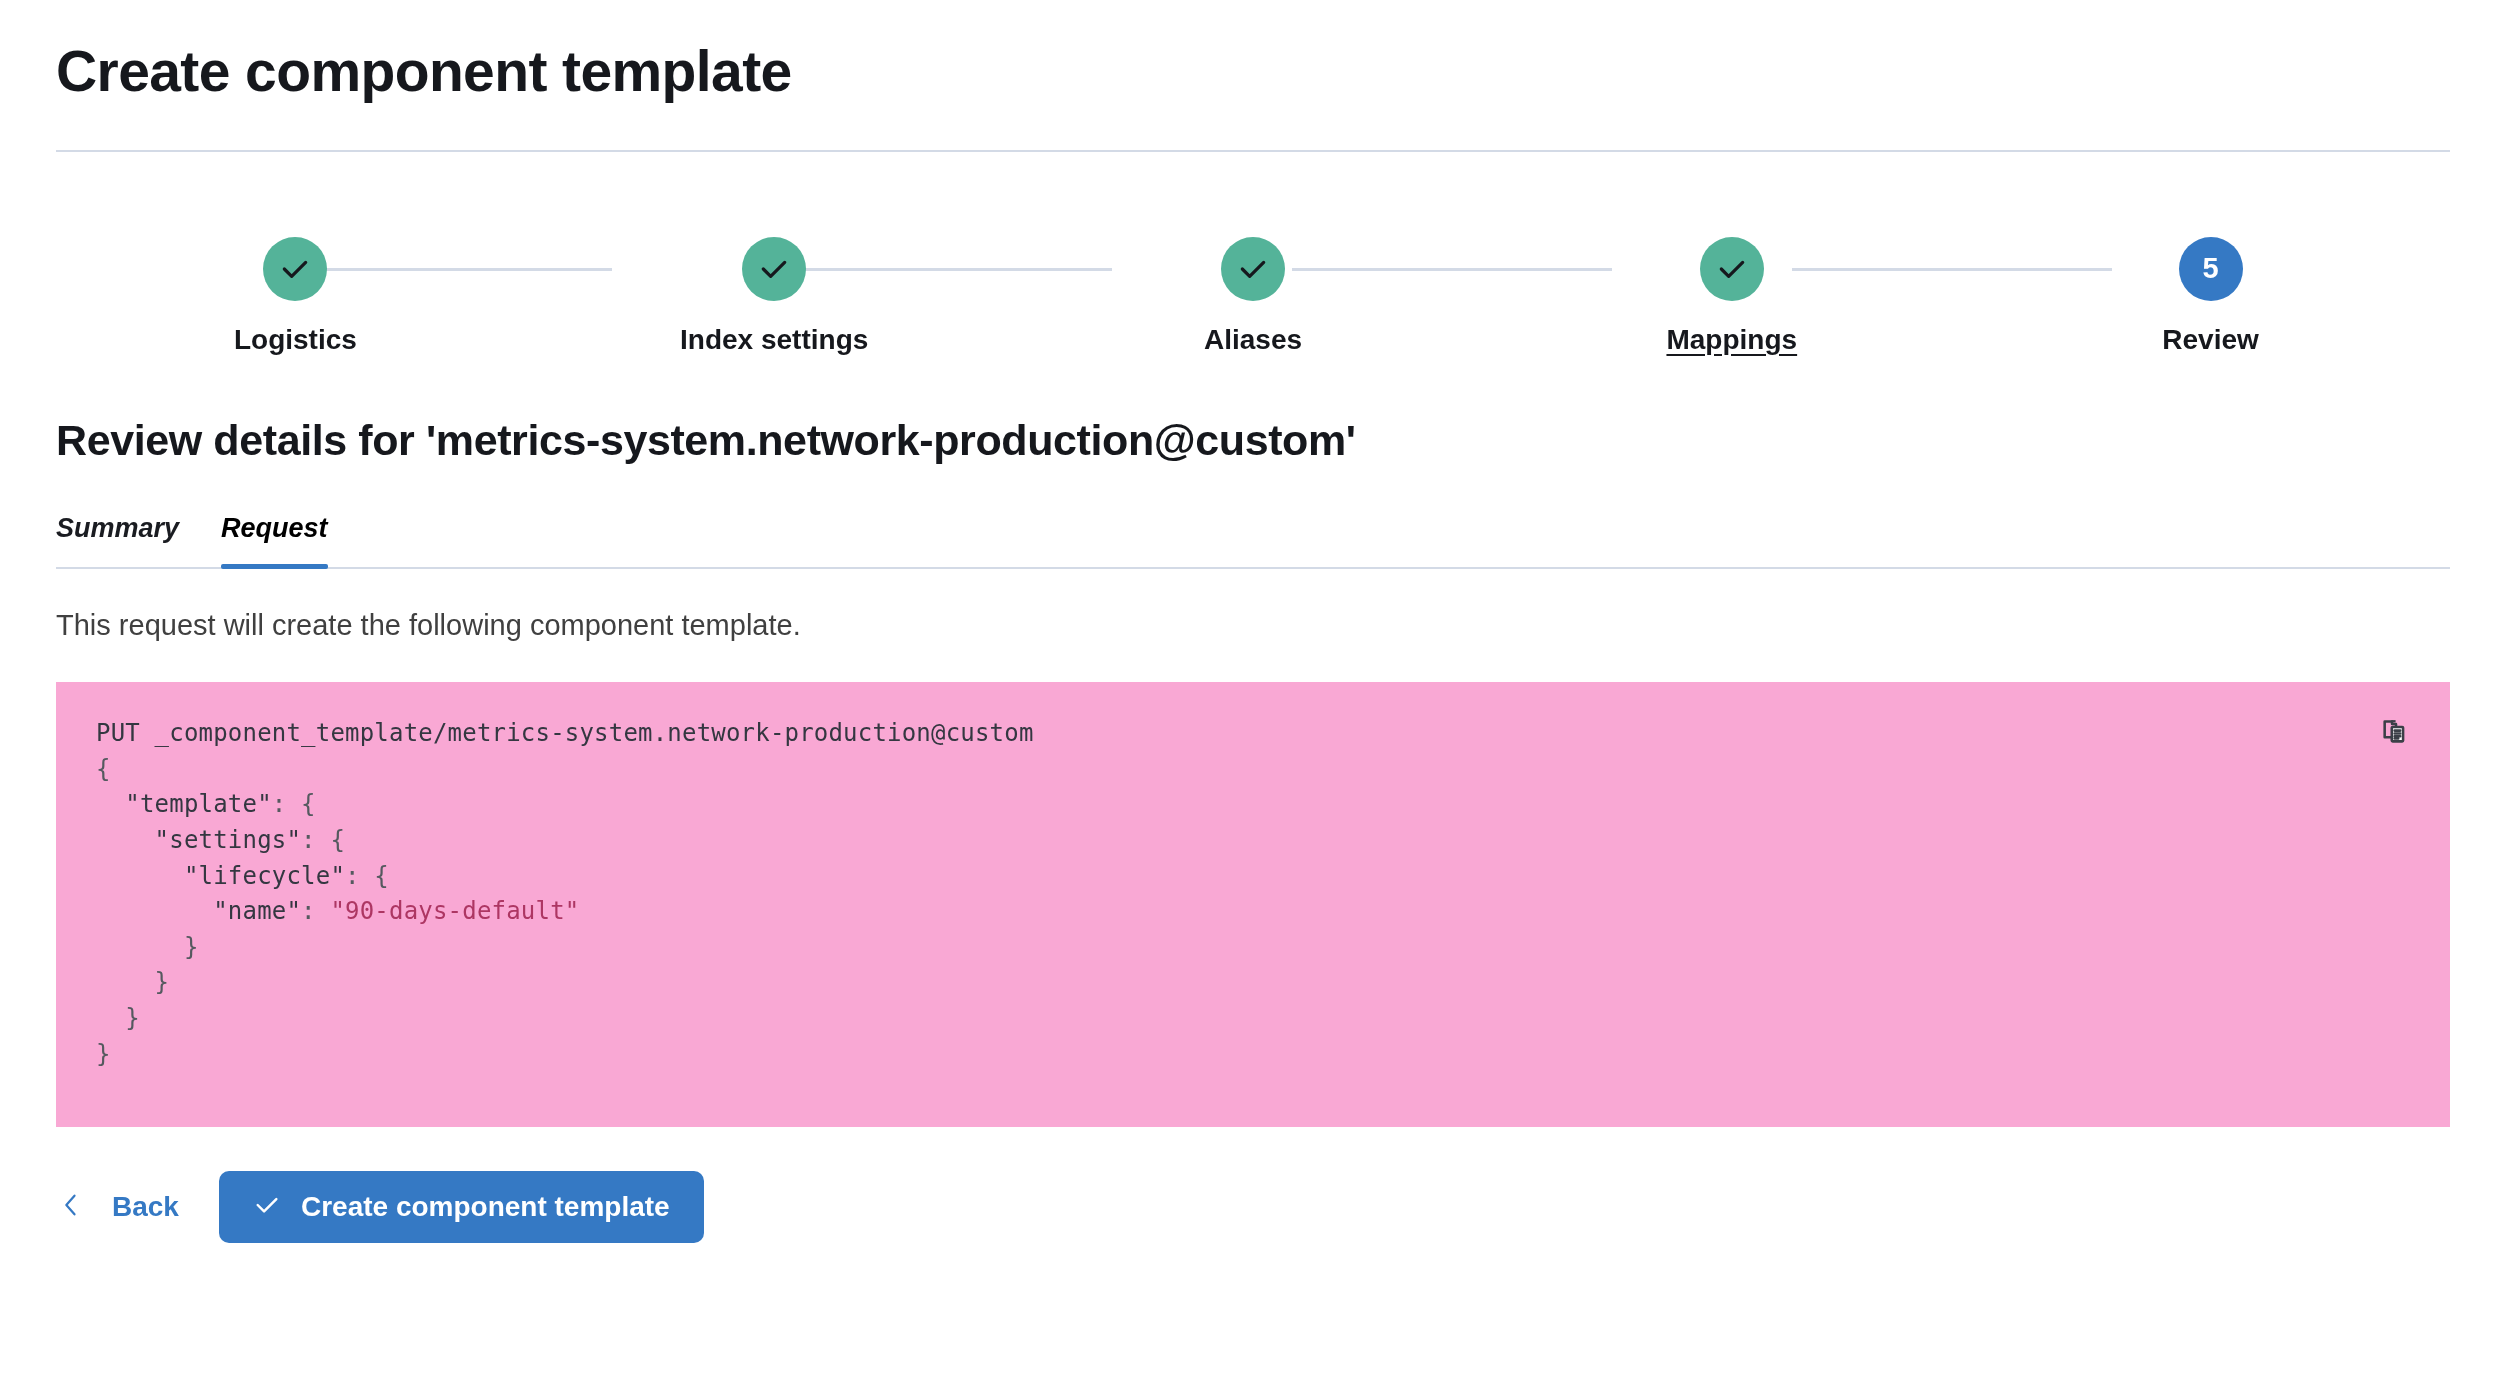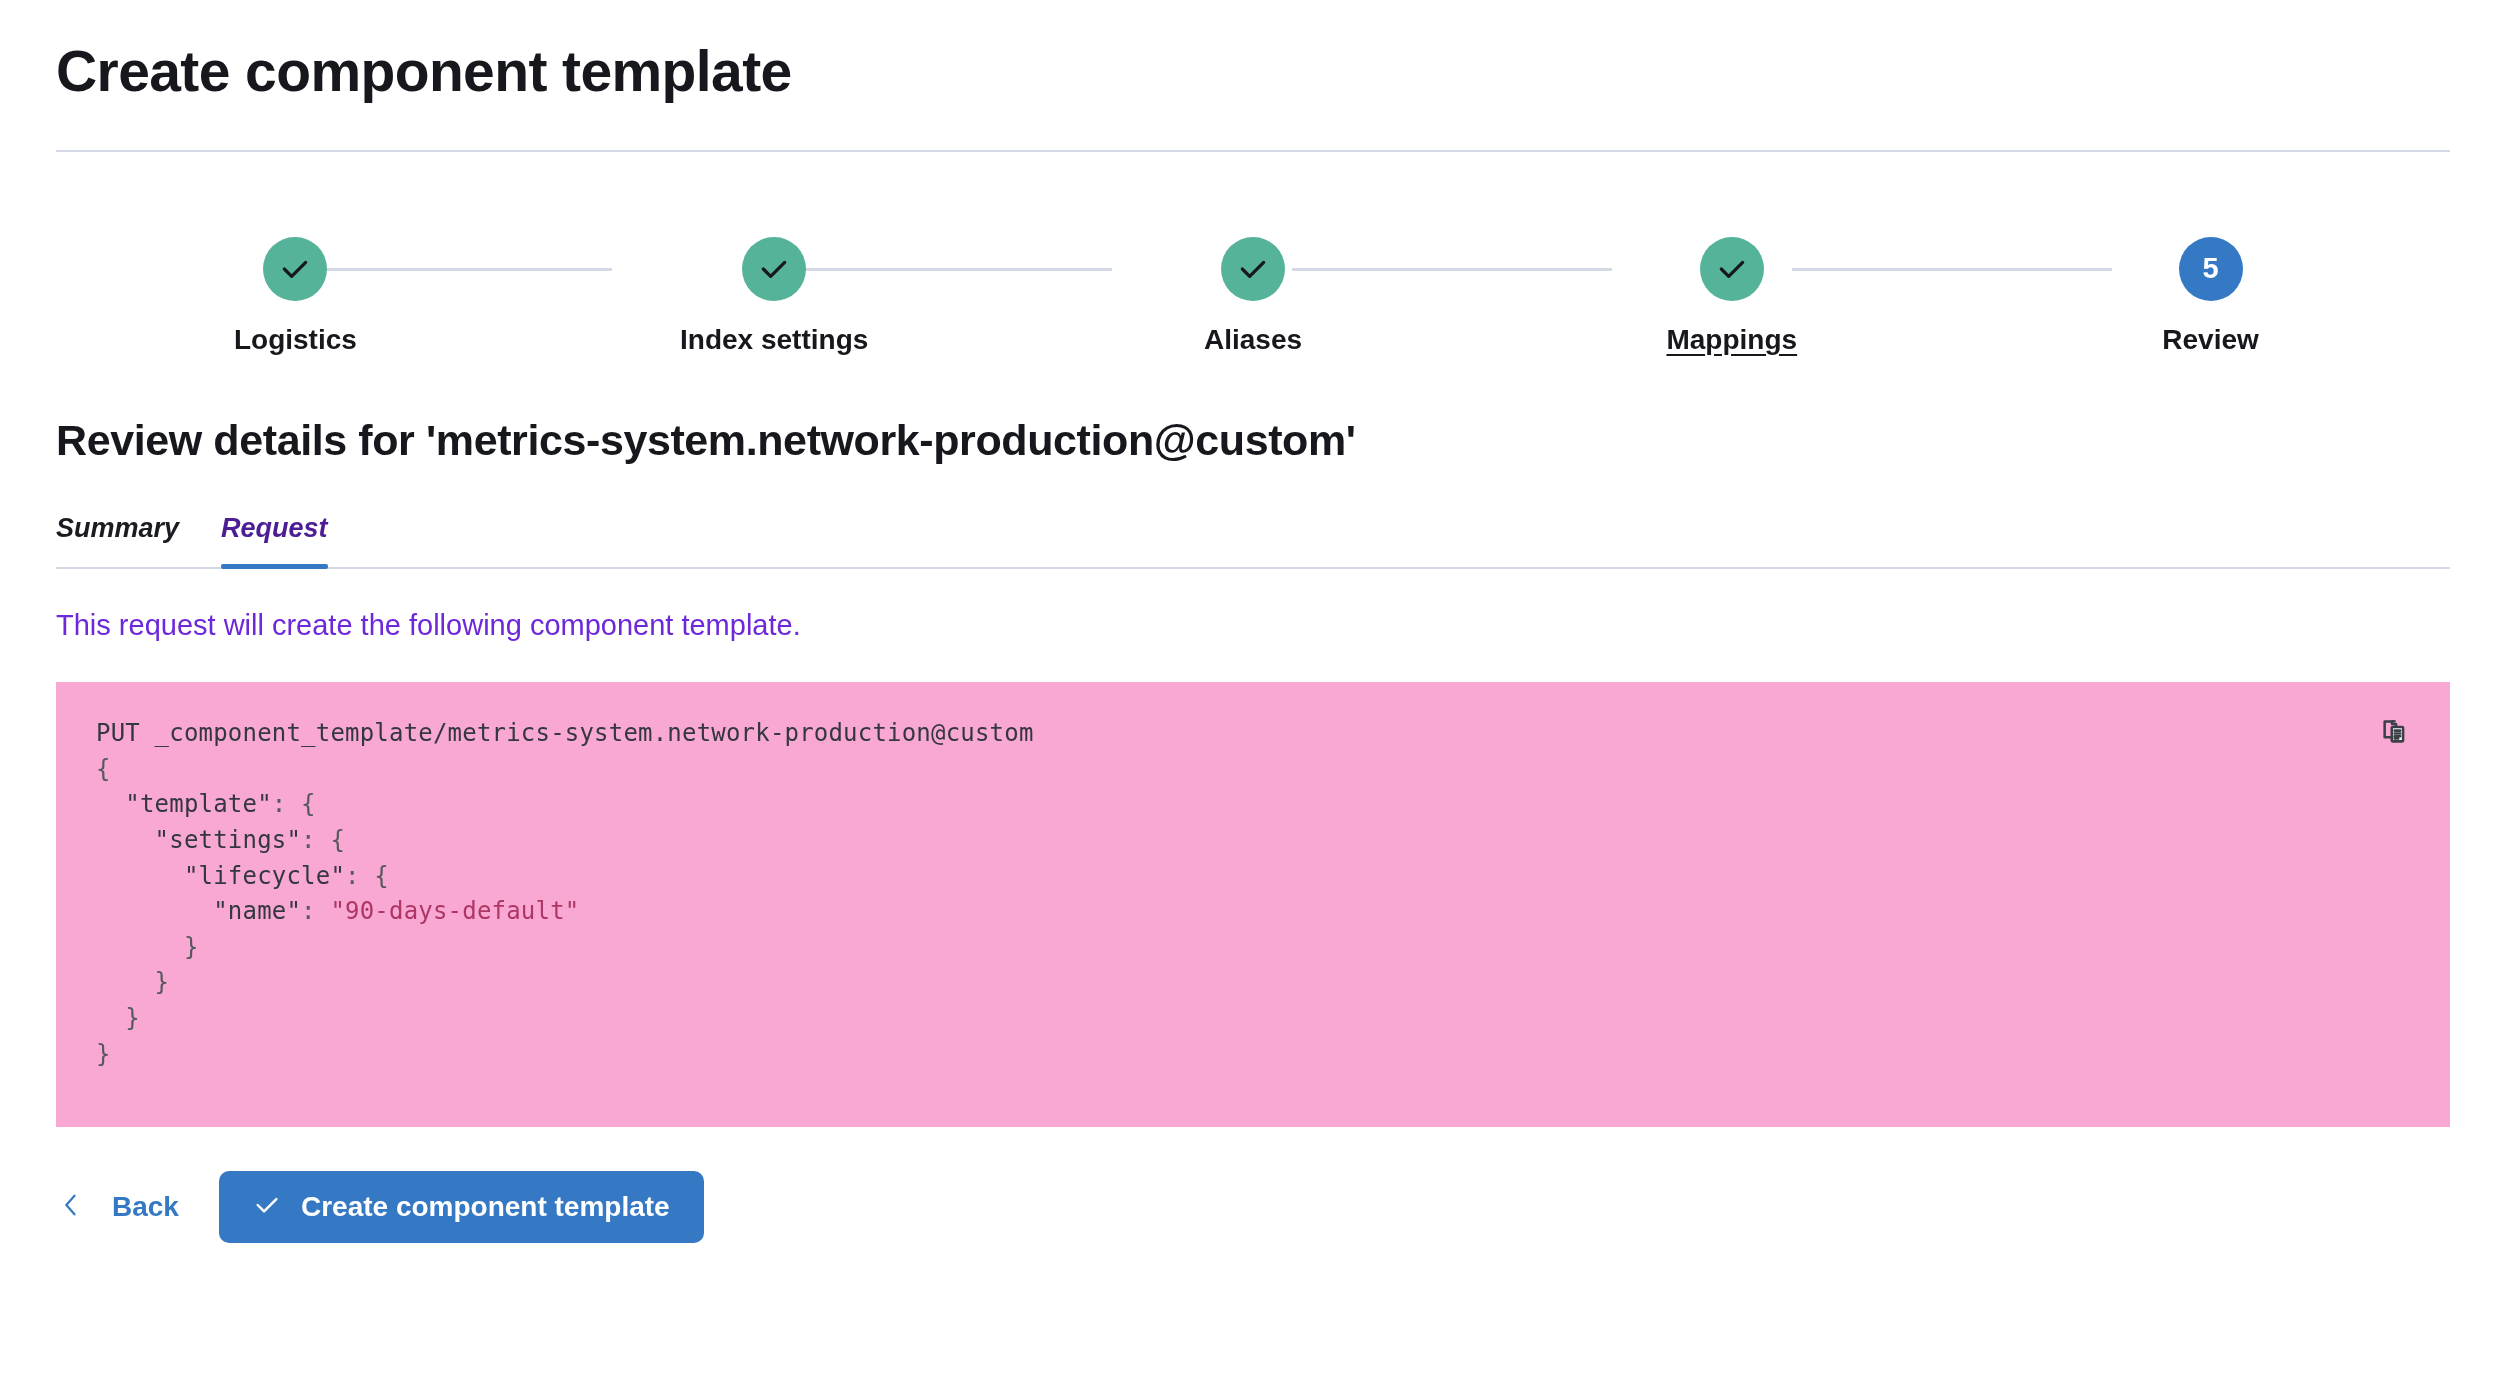--- a/index.html
+++ b/index.html
@@ -125,36 +125,36 @@
   }
   .tab {
     font-size: 27px;
     font-weight: 700;
     padding-bottom: 22px;
     position: relative;
     cursor: pointer;
     line-height: 1.2;
   }
   .tab.inactive { color: #1a1c21; }
-  .tab.active   { color: #4c1d95; }
+  .tab.active   { color: #000000; }
   .tab.active::after {
     content: "";
     position: absolute;
     left: 0; right: 0;
     bottom: -2px;
     height: 5px;
     background: #3579c4;
     border-radius: 2px;
   }
 
   
   .description {
     margin-top: 36px;
     font-size: 29px;
-    color: #6d28d9;
+    color: #404040;
     line-height: 1.4;
   }
 
   
   .code-panel {
     position: relative;
     margin-top: 37px;
     background: #f9a8d4;
     padding: 34px 40px 44px 40px;
     box-sizing: border-box;

